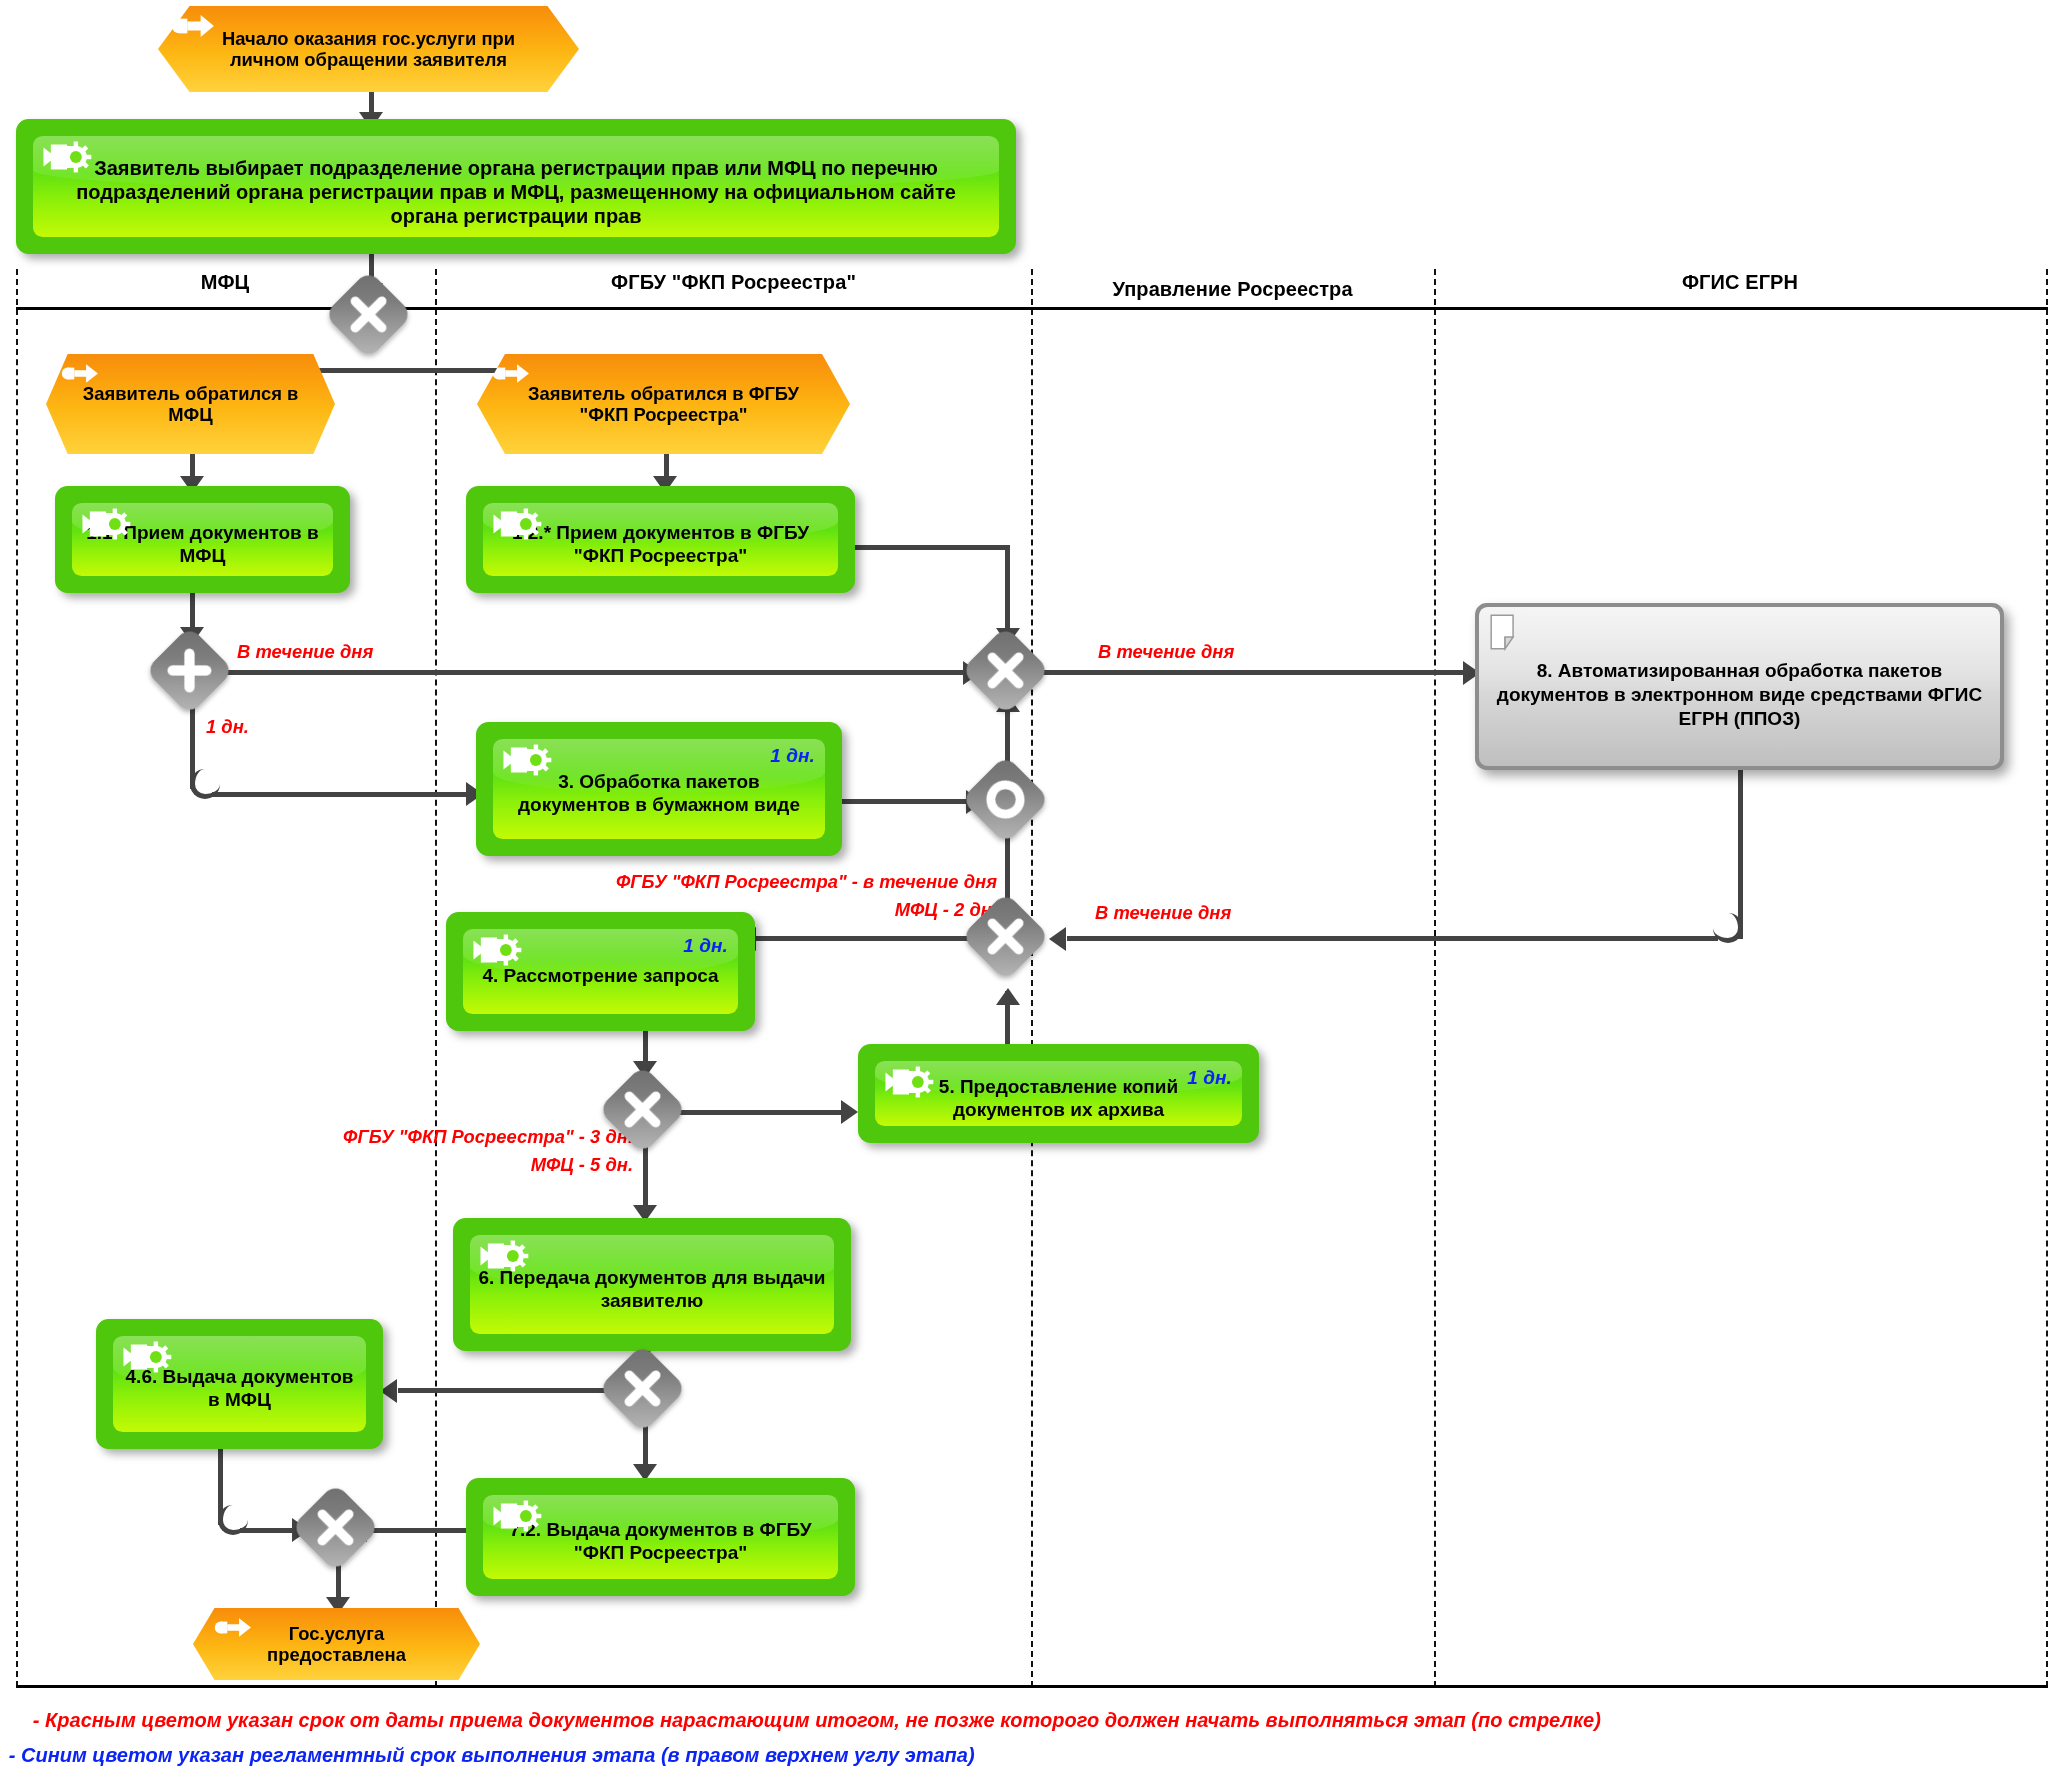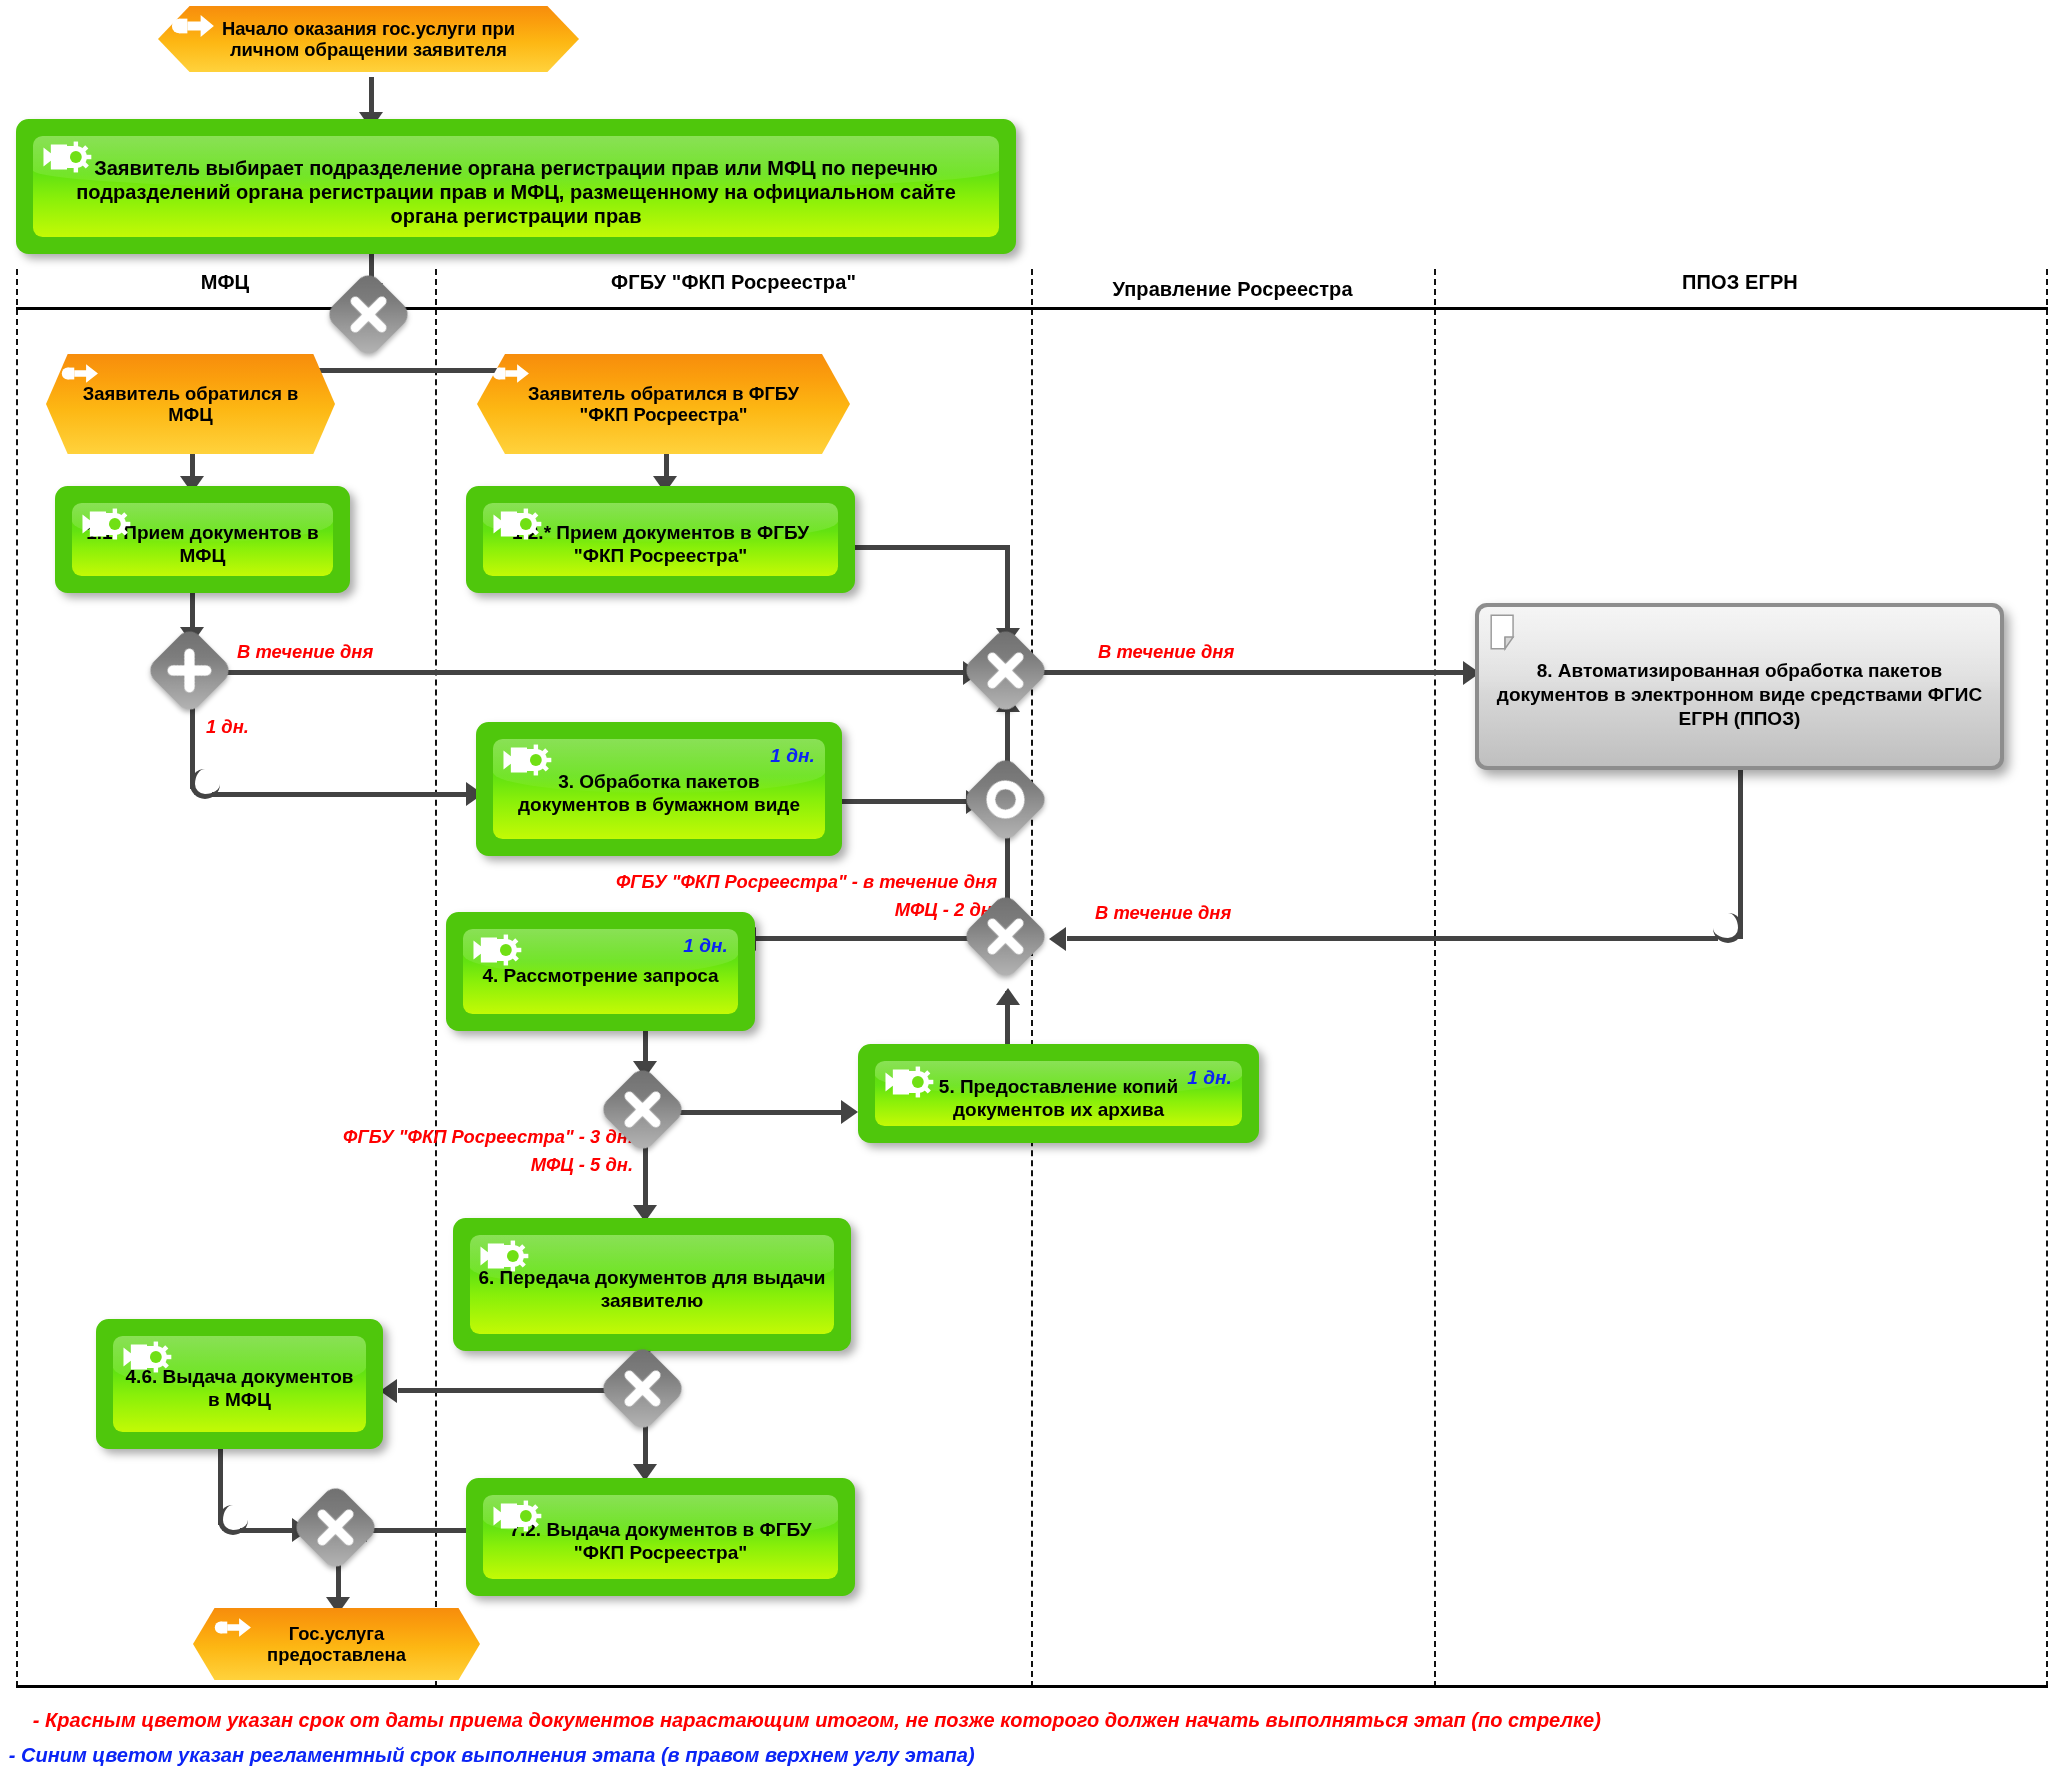--- a/index.html
+++ b/index.html
@@ -231,21 +231,21 @@
   <div class="lane-div" style="left:1031px;"></div>
   <div class="lane-div" style="left:1434px;"></div>
   <div class="lane-div" style="left:2046px;"></div>
 
   <div class="lane-hline" style="left:16px;top:307px;width:2032px;"></div>
   <div class="lane-hline" style="left:16px;top:1685px;width:2032px;"></div>
 
   <div class="lane-title" style="left:16px;top:271px;width:418px;">МФЦ</div>
   <div class="lane-title" style="left:435px;top:271px;width:597px;">ФГБУ "ФКП Росреестра"</div>
   <div class="lane-title" style="left:1031px;top:278px;width:403px;">Управление Росреестра</div>
-  <div class="lane-title" style="left:1434px;top:271px;width:612px;">ППОЗ ЕГРН</div>
+  <div class="lane-title" style="left:1434px;top:271px;width:612px;">ФГИС ЕГРН</div>
 
   <div class="conn v" style="left:369px;top:77px;height:43px;"></div>
   <div class="arrow down" style="left:359px;top:112px;"></div>
 
   <div class="conn v" style="left:369px;top:254px;height:43px;"></div>
   <div class="arrow down" style="left:359px;top:283px;"></div>
 
   <div class="conn h" style="left:195px;top:368px;width:180px;"></div>
   <div class="elbow" style="left:190px;top:368px;width:19px;height:19px;border-right:0;border-top:0;border-bottom:0;border-radius:0;"></div>
   <div class="conn v" style="left:190px;top:372px;height:33px;"></div>
@@ -329,21 +329,21 @@
 
   <div class="flab" style="left:237px;top:641px;">В течение дня</div>
   <div class="flab" style="left:206px;top:716px;">1 дн.</div>
   <div class="flab" style="left:1098px;top:641px;">В течение дня</div>
   <div class="flab r" style="left:437px;top:871px;width:560px;">ФГБУ "ФКП Росреестра" - в течение дня</div>
   <div class="flab r" style="left:437px;top:899px;width:560px;">МФЦ - 2 дн.</div>
   <div class="flab" style="left:1095px;top:902px;">В течение дня</div>
   <div class="flab r" style="left:44px;top:1126px;width:589px;">ФГБУ "ФКП Росреестра" - 3 дн.</div>
   <div class="flab r" style="left:44px;top:1154px;width:589px;">МФЦ - 5 дн.</div>
 
-  <div class="event" style="left:158px;top:5.9px;width:421px;height:66px;">
+  <div class="event" style="left:158px;top:5.9px;width:421px;height:86px;">
     <svg class="msg-icon" viewBox="0 0 62 38">
       <circle cx="11" cy="19" r="10" fill="#ffffff"></circle>
       <path d="M11 9 L22 9 L22 29 L11 29 Z" fill="#ffffff"></path>
       <path d="M22 5 L22 13 L40 13 L40 4 L58 19 L40 34 L40 25 L22 25 L22 33 Z" fill="#ffffff"></path>
     </svg>
     <span>Начало оказания гос.услуги при личном обращении заявителя</span>
   </div>
 
   <div class="event" style="left:46px;top:354px;width:289px;height:100px;">
     <svg class="msg-icon" viewBox="0 0 62 38" style="width:41px;height:25px;left:14.7px;top:7.4px;">

